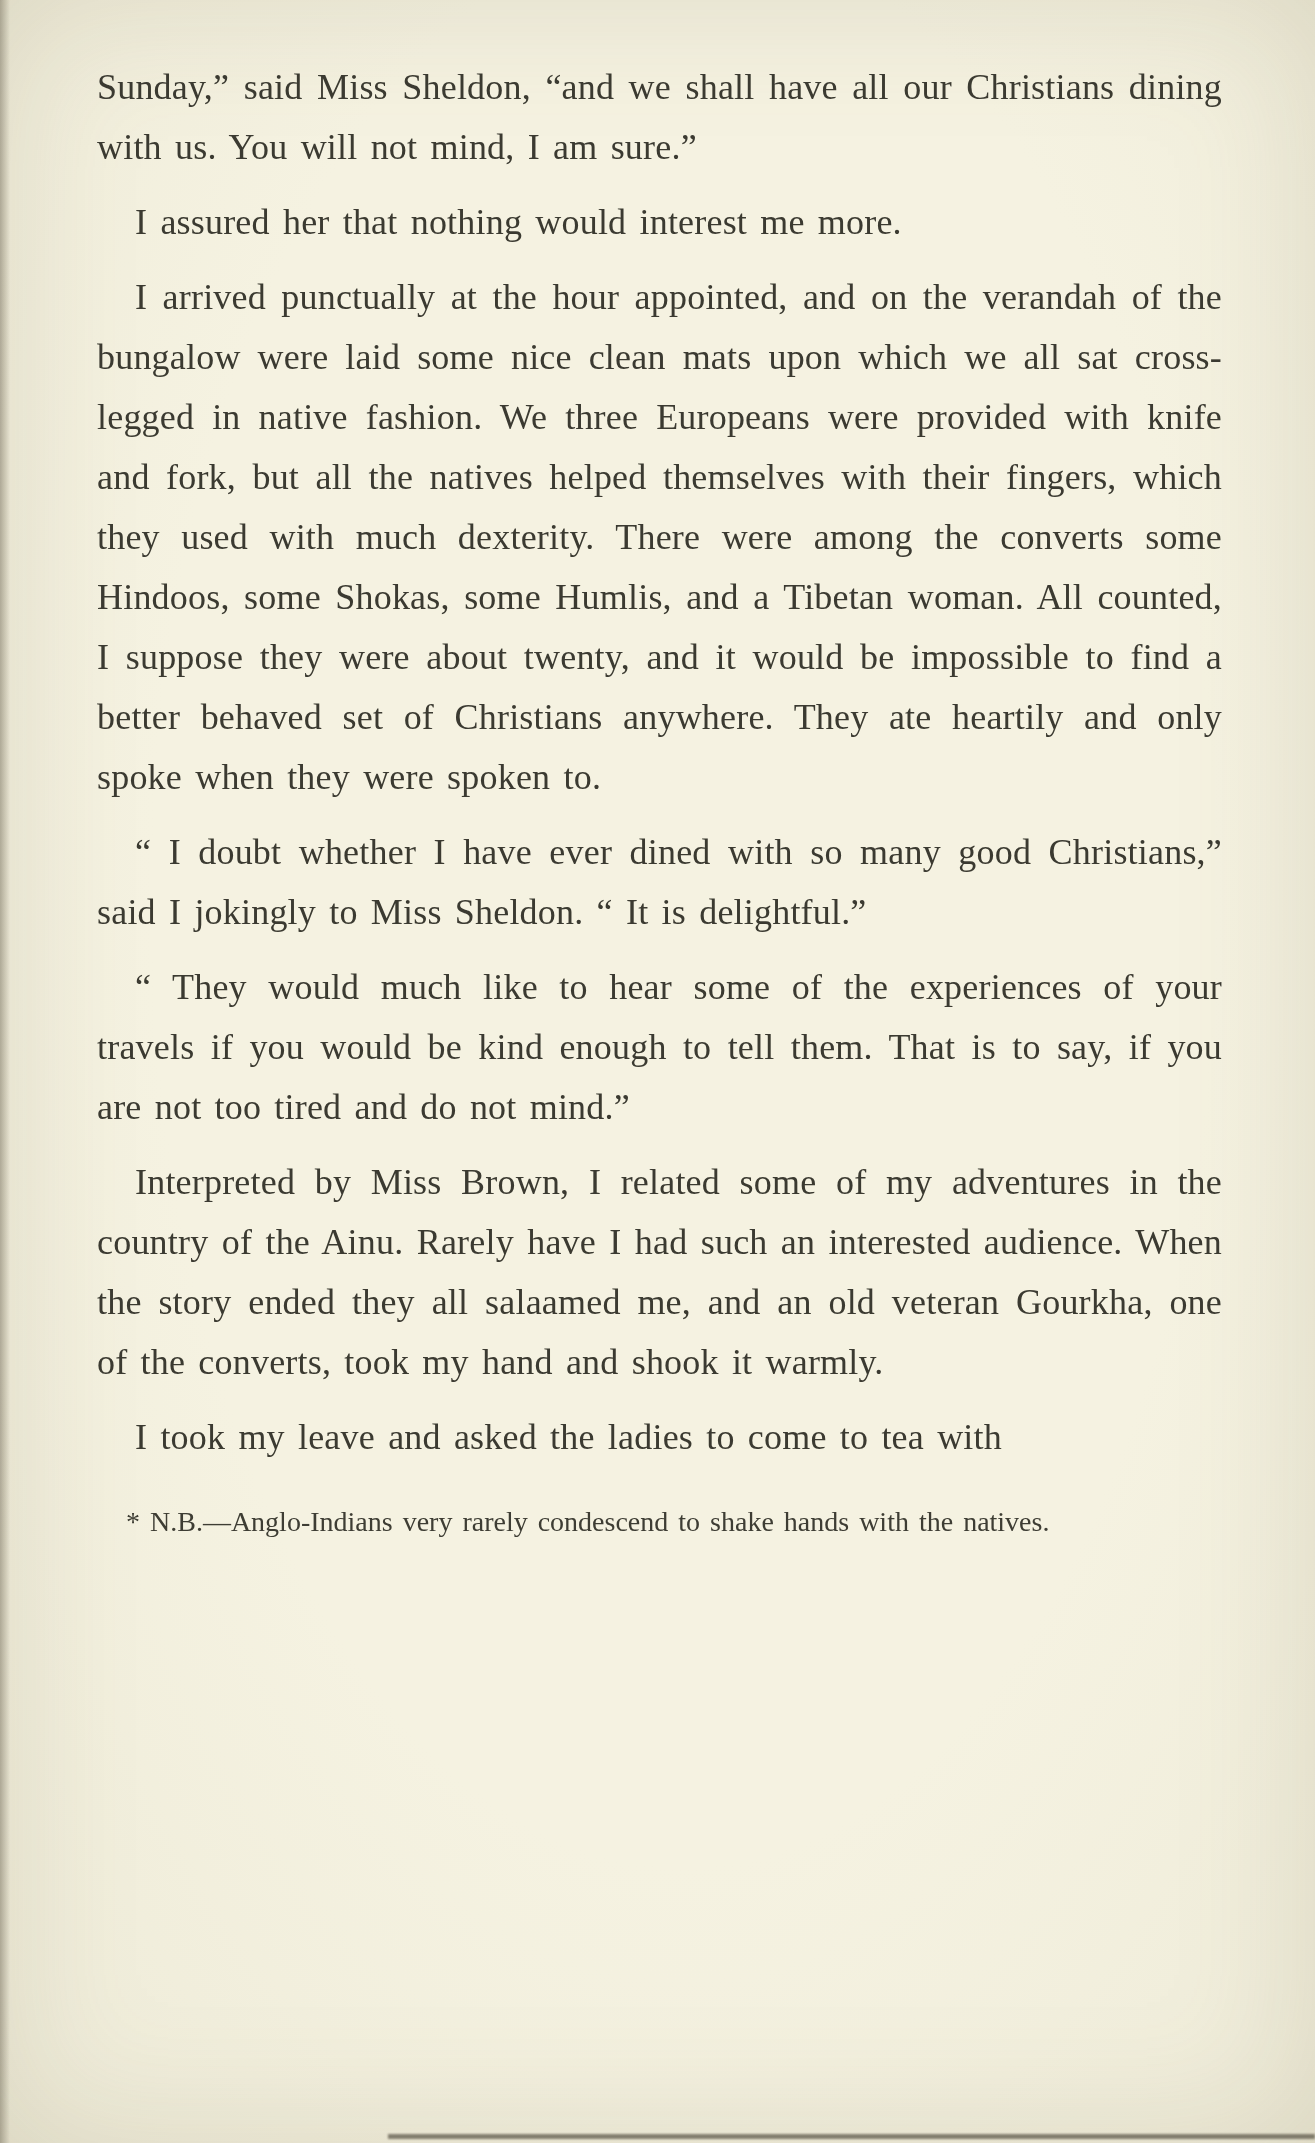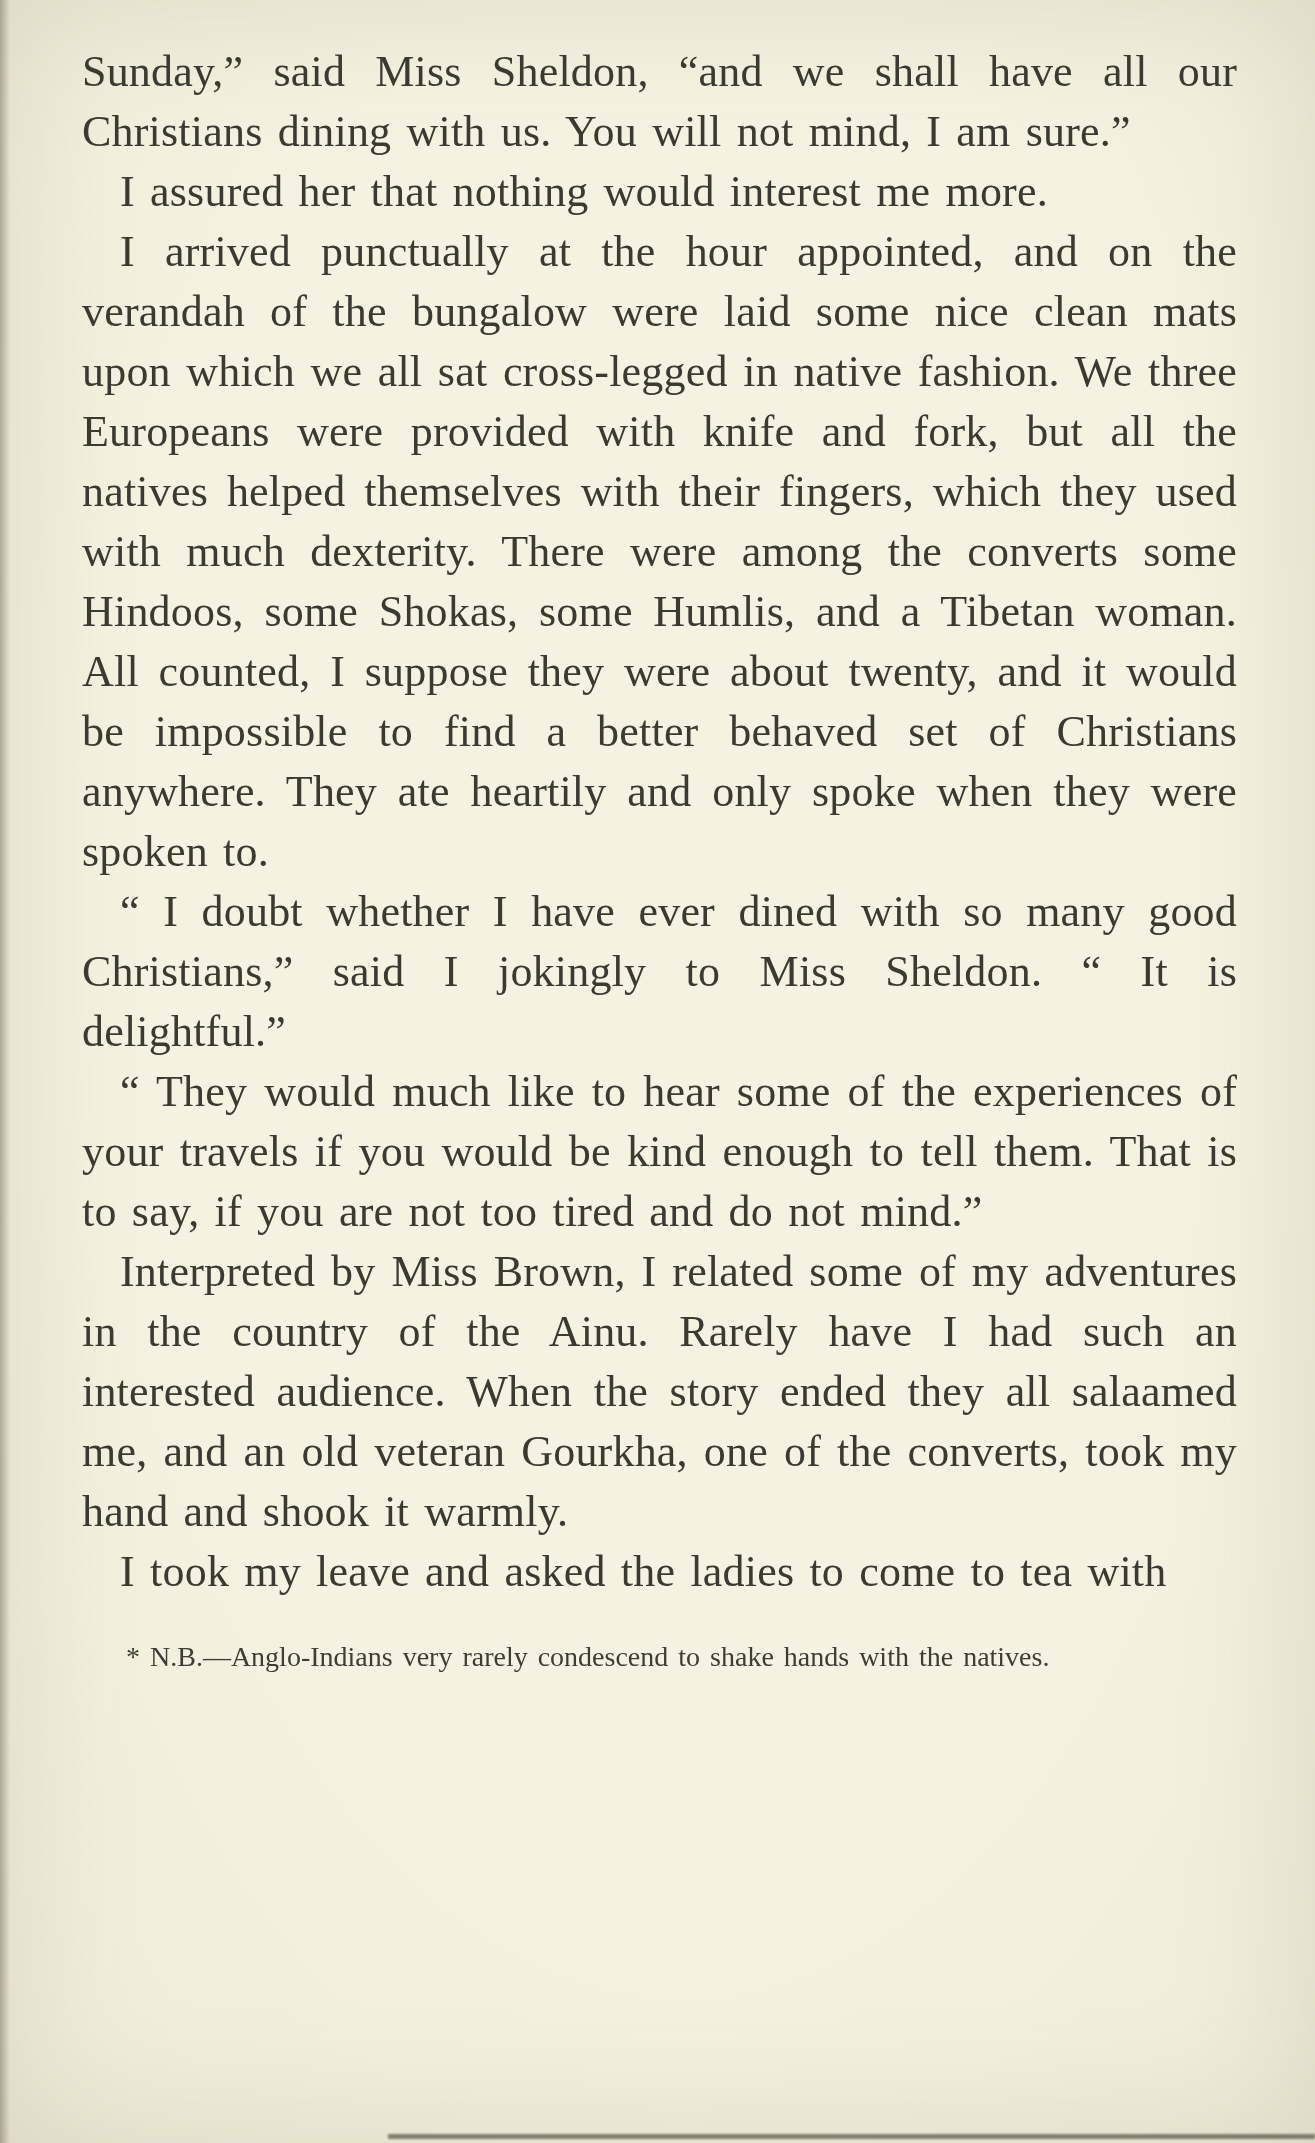--- a/index.html
+++ b/index.html
@@ -53,22 +53,22 @@
     letter-spacing: 3px;
     color: #44433a;
   }
   .running-title {
     font-size: 38px;
     letter-spacing: 8px;
     word-spacing: 20px;
     color: #34332c;
   }
   .body-text p {
-    margin: 0;
-    font-size: 44px;
+    margin: 15px;
+    font-size: 36px;
     line-height: 60px;
     text-align: justify;
     text-indent: 38px;
     word-spacing: 4px;
     letter-spacing: 0.2px;
   }
   .body-text p.no-indent {
     text-indent: 0;
   }
   .footnote {

